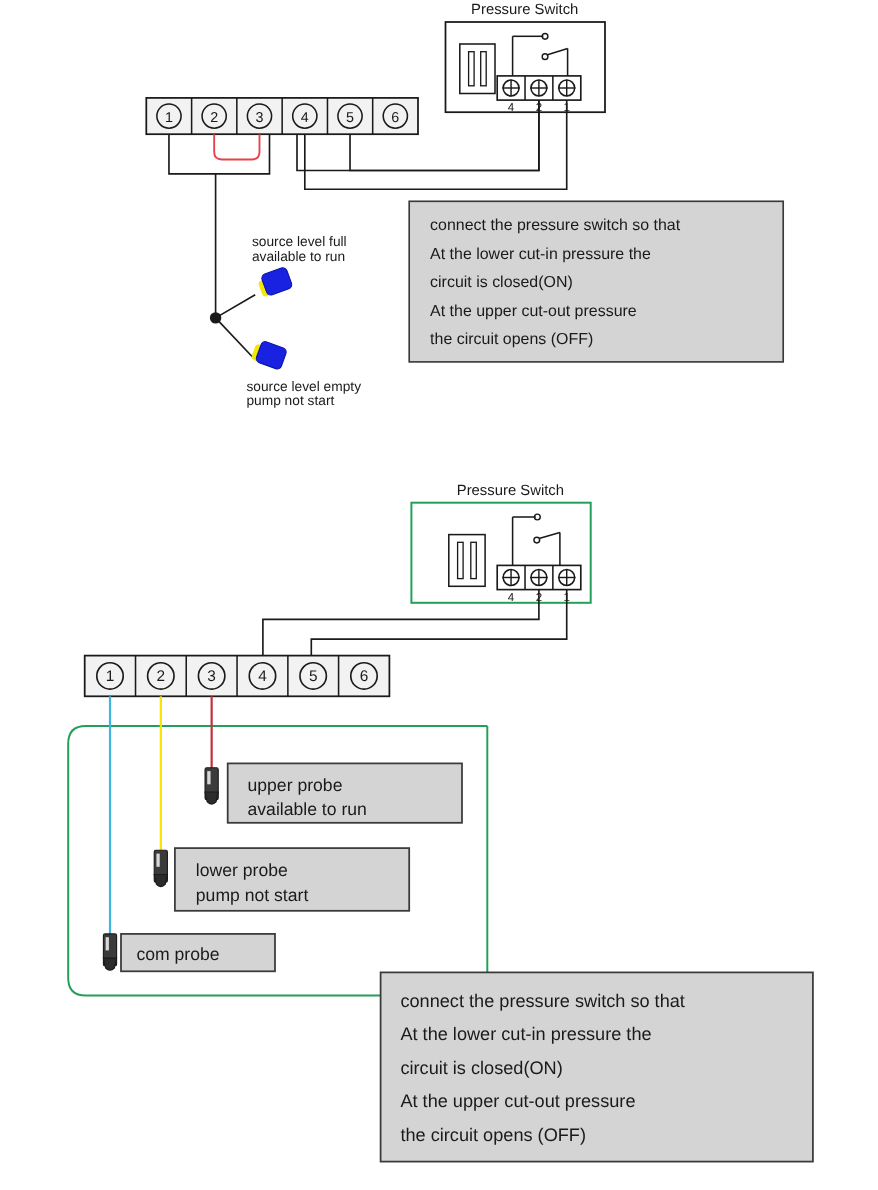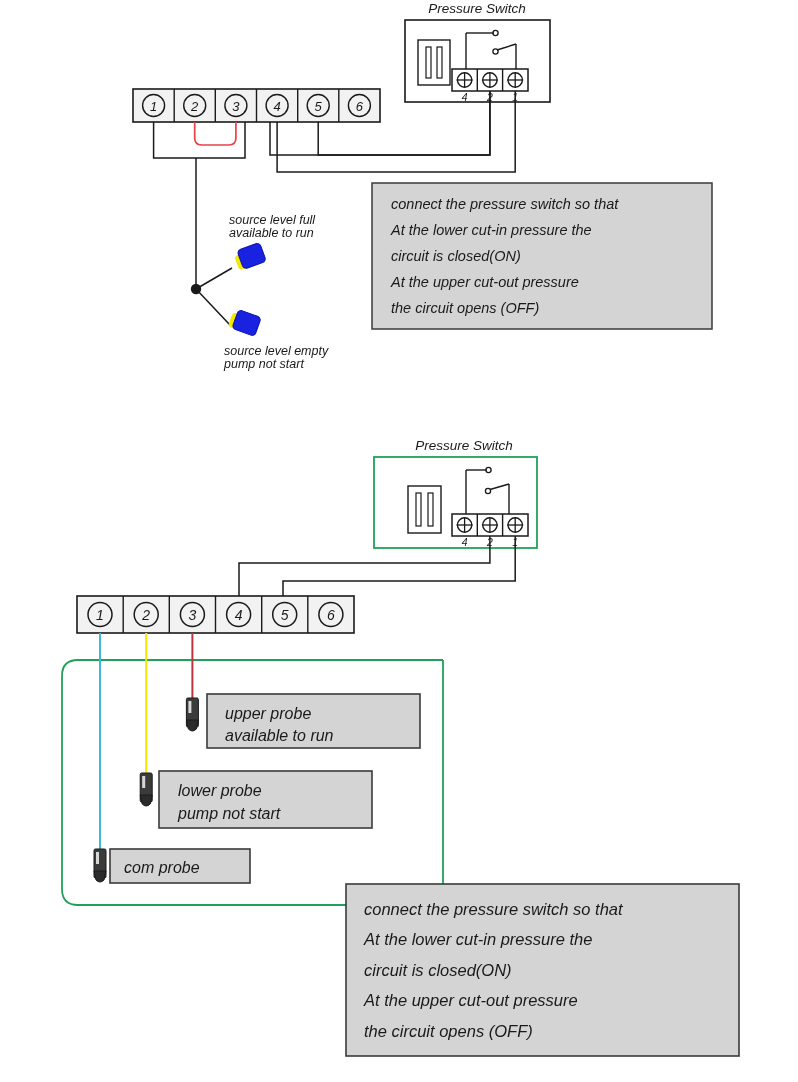--- a/index.html
+++ b/index.html
@@ -1,17 +1,17 @@
 <!DOCTYPE html>
 <html><head>
 <meta charset="utf-8">
 <style>
   html,body{margin:0;padding:0;background:#ffffff;}
   body{width:798px;height:1082px;font-family:"Liberation Sans",sans-serif;position:relative;overflow:hidden;}
-  #stage{position:relative;width:798px;height:1082px;font-style:italic;}
+  #stage{position:relative;width:798px;height:1082px;}
   svg{display:block;}
   .ttl{font-family:"Liberation Sans",sans-serif;}
 </style>
 </head>
 <body>
 
 <div id="stage">
 <svg width="798" height="1082" viewBox="0 0 798 1082" xmlns="http://www.w3.org/2000/svg">
   <rect x="0" y="0" width="798" height="1082" fill="#ffffff"></rect>
 

